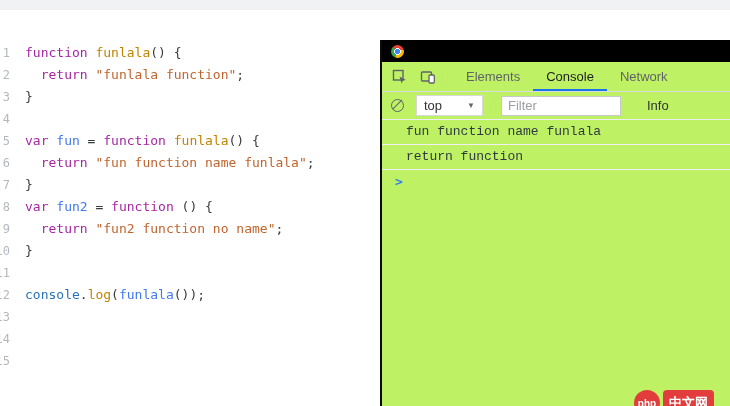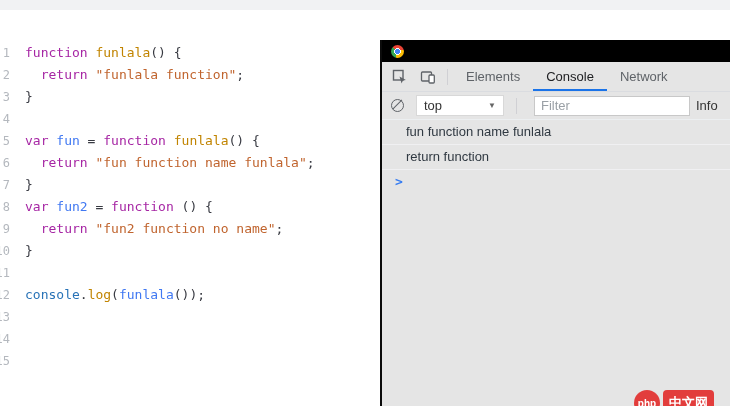--- a/index.html
+++ b/index.html
@@ -14,42 +14,42 @@
   .code{padding-left:15px;white-space:pre}
   .tok-kw{color:var(--kw,#a626a4)}
   .tok-fn{color:var(--fn,#c18401)}
   .tok-str{color:var(--str,#c0642e)}
   .tok-var{color:var(--variable,#4078f2)}
   .tok-obj{color:var(--obj,#2973b7)}
   .tok-pu,.tok-pl{color:var(--punct,#383a42)}
   .tok-ul{border-bottom:1px solid #55585e}
 
   
-  .devtools{position:absolute;left:380px;top:40px;right:0;bottom:0;background:#e5e5e5;border-left:2px solid #0b0b0b;display:flex;flex-direction:column}
+  .devtools{position:absolute;left:380px;top:40px;right:0;bottom:0;background:#bef264;border-left:2px solid #0b0b0b;display:flex;flex-direction:column}
   .titlebar{height:22px;background:var(--titlebar,#000);display:flex;align-items:center;padding-left:9px;flex:none}
   .chrome-icon{width:13px;height:13px;border-radius:50%;
     background:radial-gradient(circle,#4285f4 0 29%,#fff 29% 38%,rgba(0,0,0,0) 38%),
                conic-gradient(from -45deg,#ea4335 0 120deg,#fbbc05 120deg 240deg,#34a853 240deg 360deg)}
   .tabbar{height:30px;display:flex;align-items:stretch;border-bottom:1px solid #dadce0;flex:none;overflow:hidden;padding-left:4px}
   .icon-btn{width:28px;display:flex;align-items:center;justify-content:center;flex:none}
   .vsep{width:1px;height:16px;background:#d0d0d4;align-self:center;margin:0 5px;flex:none}
   .tabs{display:flex;align-items:stretch}
   .tab{display:flex;align-items:center;padding:0 13px;font-size:13px;color:var(--tab-inactive,#5f6368);border-bottom:2px solid transparent;border-top:2px solid transparent;white-space:nowrap}
   .tab.active{color:#202124;border-bottom-color:var(--accent,#1a73e8)}
 
   .console-toolbar{height:28px;display:flex;align-items:center;border-bottom:1px solid #eceff1;padding:0 9px;flex:none}
   .clear-icon{width:13px;height:13px;border:1.5px solid #5f6368;border-radius:50%;position:relative;flex:none}
   .clear-icon::after{content:"";position:absolute;left:-1.5px;top:4.3px;width:13px;height:1.4px;background:#5f6368;transform:rotate(-45deg)}
-  .context-dd{display:flex;align-items:center;justify-content:space-between;width:88px;border:1px solid #d8d8d8;padding:2px 7px;font-size:13px;color:#333;margin-left:12px;background:#fff}
+  .context-dd{display:flex;align-items:center;justify-content:space-between;width:67px;border:1px solid #d8d8d8;padding:2px 7px;font-size:13px;color:#333;margin-left:12px;background:#fff}
   .dd-arrow{font-size:8px;color:#666}
-  .filter-input{width:156px;height:20px;border:1px solid #c8c8c8;font-size:13px;padding:0 6px;color:#333;margin-left:12px;font-family:"Liberation Sans",sans-serif;outline:none}
+  .filter-input{width:120px;height:20px;border:1px solid #c8c8c8;font-size:13px;padding:0 6px;color:#333;font-family:"Liberation Sans",sans-serif;outline:none}
   .filter-input::placeholder{color:#9aa0a6}
-  .log-level{font-size:13px;color:#333;margin-left:6px;white-space:nowrap}
+  .log-level{font-size:13px;color:#333;margin-left:26px;white-space:nowrap}
 
-  .console-row{min-height:24px;line-height:24px;border-bottom:1px solid #f0f0f2;font-family:Liberation Sans, sans-serif;font-size:13px;color:var(--msg,#303942);padding-left:24px;white-space:pre}
+  .console-row{min-height:24px;line-height:24px;border-bottom:1px solid #f0f0f2;font-family:Liberation Mono, monospace;font-size:13px;color:var(--msg,#303942);padding-left:24px;white-space:pre}
   .console-prompt{height:24px;line-height:24px;padding-left:13px;color:var(--prompt,#367cf1);font-family:"DejaVu Sans Mono",monospace;font-size:13px;font-weight:bold}
 
   
   .watermark{position:absolute;right:16px;bottom:-10px;display:flex;align-items:center;gap:3px}
   .wm-circle{width:26px;height:26px;border-radius:50%;background:var(--watermark,#e23d3c);color:#fff;display:flex;align-items:center;justify-content:center;font-size:10px;font-weight:bold}
   .wm-text{background:var(--watermark,#e23d3c);color:#fff;border-radius:4px;padding:4px 6px;font-size:13px;font-weight:bold;white-space:nowrap}
 </style>
 </head>
 <body>
 

